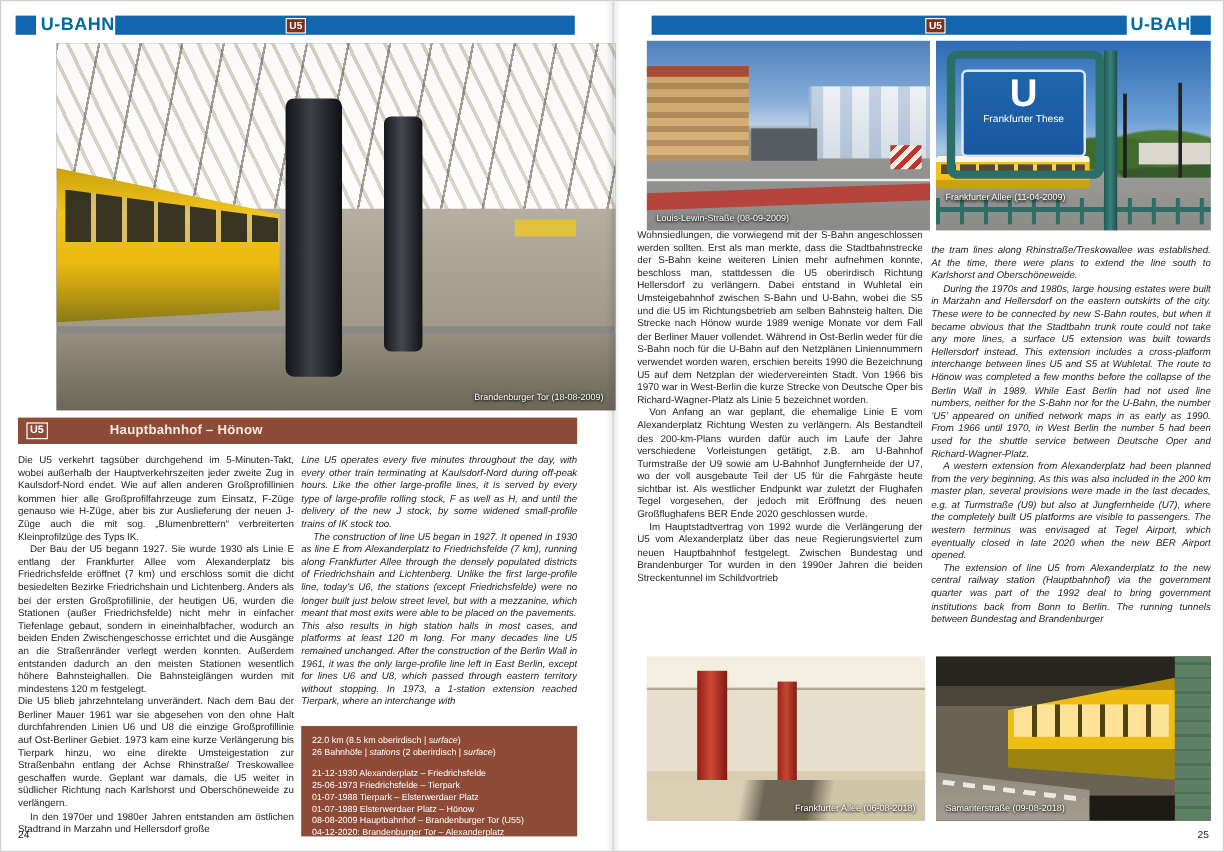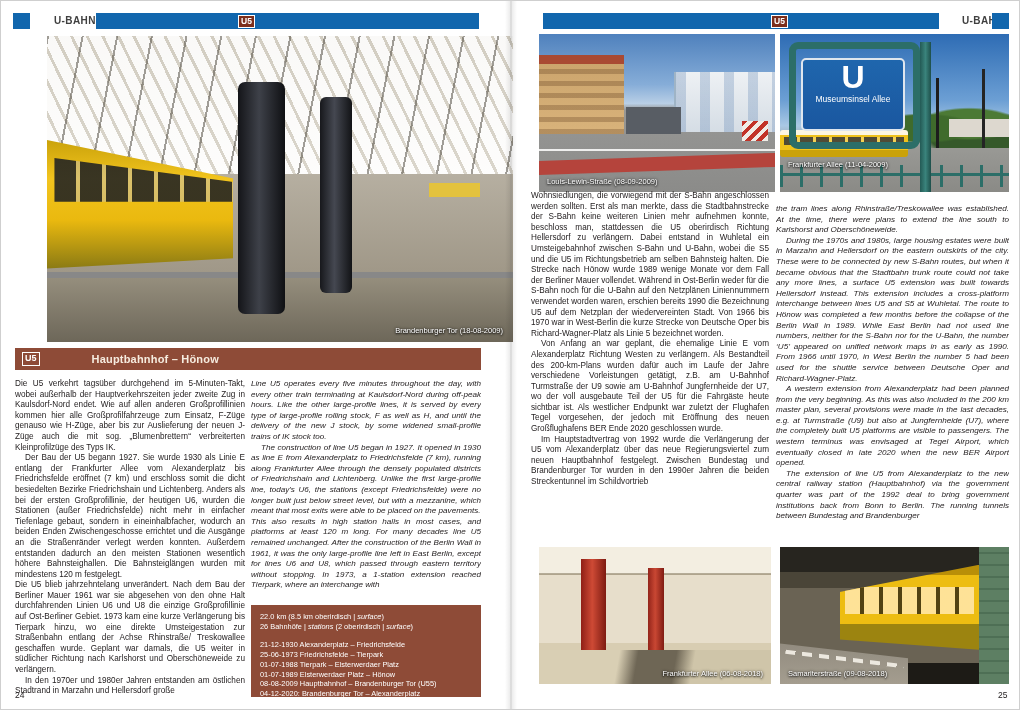--- a/index.html
+++ b/index.html
@@ -3,21 +3,21 @@
 <meta charset="utf-8">
 <style>
   html,body{margin:0;padding:0;}
   body{width:1020px;height:710px;background:#fff;font-family:"Liberation Sans",sans-serif;color:#262223;}
   .spread{position:relative;width:1018px;height:708px;border:1px solid #cfcfcf;background:#fff;overflow:hidden;}
   .gutter{position:absolute;left:504px;top:0;width:12px;height:100%;
     background:linear-gradient(90deg,rgba(0,0,0,0) 0%,rgba(0,0,0,.07) 40%,rgba(90,90,90,.28) 50%,rgba(0,0,0,.07) 60%,rgba(0,0,0,0) 100%);z-index:5;}
   .abs{position:absolute;}
   
   .hdr-sq{width:17px;height:16px;background:#1166ad;}
-  .brand{font-size:10px;font-weight:bold;color:#404040;letter-spacing:.4px;line-height:16px;margin-left:20px;}
+  .brand{font-size:15px;font-weight:bold;color:#0369a1;letter-spacing:.4px;line-height:16px;}
   .hdr-bar{height:16px;background:#1166ad;}
   .u5badge{box-sizing:border-box;min-width:17px;height:13px;background:#7c2e1c;border:1px solid #fff;
     color:#fff;font-size:8.5px;font-weight:bold;text-align:center;line-height:11px;padding:0 2px;}
   
   .secbar{left:14px;top:347px;width:466px;height:22px;background:#8e4b37;display:flex;align-items:center;}
   .secbadge{box-sizing:border-box;margin-left:7px;height:14px;border:1.5px solid #fff;background:transparent;
     color:#fff;font-size:9px;font-weight:bold;line-height:11px;padding:0 2px;}
   .sectitle{margin-left:12px;color:#f6ecdf;font-size:11px;font-weight:bold;letter-spacing:.2px;padding-left:40px;}
   
   .col{position:absolute;width:230px;font-size:8.2px;line-height:10.6px;text-align:justify;overflow:hidden;}
@@ -192,21 +192,21 @@
     <div class="fa-tram">
       <div class="fa-tram-win abs"></div>
     </div>
     <div class="fa-railing"></div>
     <div class="fa-tl1"></div>
     <div class="fa-tl2"></div>
     <div class="fa-post"></div>
     <div class="fa-frame"></div>
     <div class="fa-usign">
       <div class="u">U</div>
-      <div class="lbl">Museumsinsel Allee</div>
+      <div class="lbl">Frankfurter These</div>
     </div>
     <span class="cap" style="left:8px;bottom:23px;">Frankfurter Allee (11-04-2009)</span>
   </div>
 
   <div class="col" style="left:530px;top:190px;width:238px;height:340px;">
     <p>Wohnsiedlungen, die vorwiegend mit der S-Bahn angeschlossen werden sollten. Erst als man merkte, dass die Stadtbahnstrecke der S-Bahn keine weiteren Linien mehr aufnehmen konnte, beschloss man, stattdessen die U5 oberirdisch Richtung Hellersdorf zu verlängern. Dabei entstand in Wuhletal ein Umsteigebahnhof zwischen S-Bahn und U-Bahn, wobei die S5 und die U5 im Richtungsbetrieb am selben Bahnsteig halten. Die Strecke nach Hönow wurde 1989 wenige Monate vor dem Fall der Berliner Mauer vollendet. Während in Ost-Berlin weder für die S-Bahn noch für die U-Bahn auf den Netzplänen Liniennummern verwendet worden waren, erschien bereits 1990 die Bezeichnung U5 auf dem Netzplan der wiedervereinten Stadt. Von 1966 bis 1970 war in West-Berlin die kurze Strecke von Deutsche Oper bis Richard-Wagner-Platz als Linie 5 bezeichnet worden.</p>
     <p class="ind">Von Anfang an war geplant, die ehemalige Linie E vom Alexanderplatz Richtung Westen zu verlängern. Als Bestandteil des 200-km-Plans wurden dafür auch im Laufe der Jahre verschiedene Vorleistungen getätigt, z.B. am U-Bahnhof Turmstraße der U9 sowie am U-Bahnhof Jungfernheide der U7, wo der voll ausgebaute Teil der U5 für die Fahrgäste heute sichtbar ist. Als westlicher Endpunkt war zuletzt der Flughafen Tegel vorgesehen, der jedoch mit Eröffnung des neuen Großflughafens BER Ende 2020 geschlossen wurde.</p>
     <p class="ind">Im Hauptstadtvertrag von 1992 wurde die Verlängerung der U5 vom Alexanderplatz über das neue Regierungsviertel zum neuen Hauptbahnhof festgelegt. Zwischen Bundestag und Brandenburger Tor wurden in den 1990er Jahren die beiden Streckentunnel im Schildvortrieb</p>
   </div>
 

